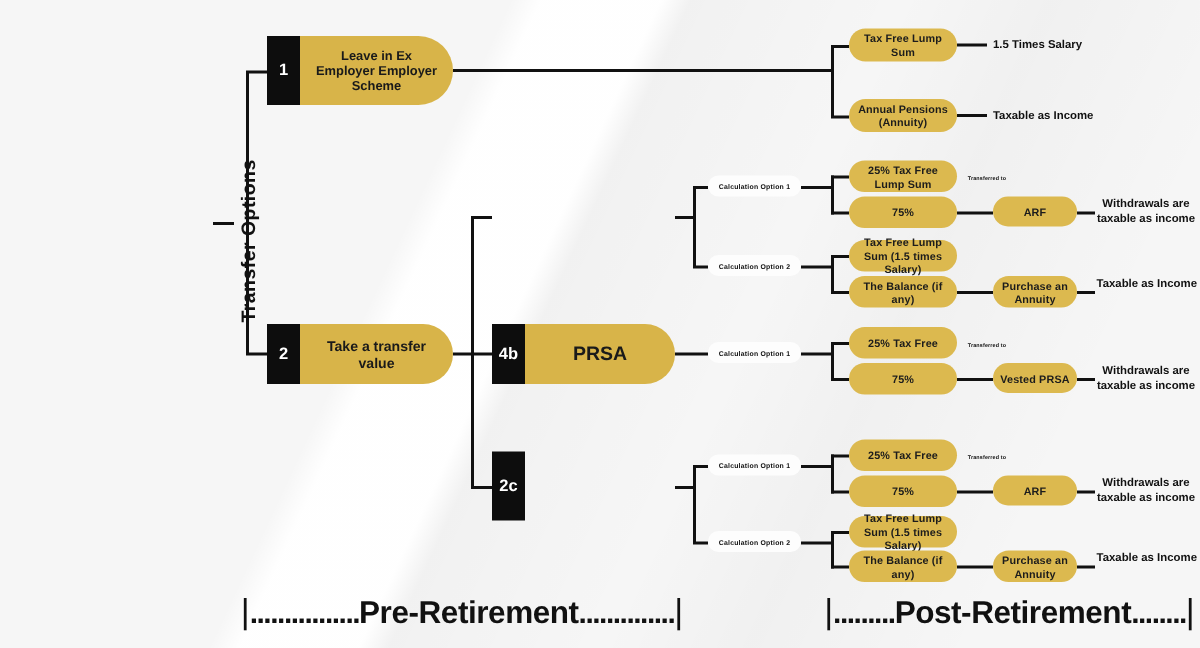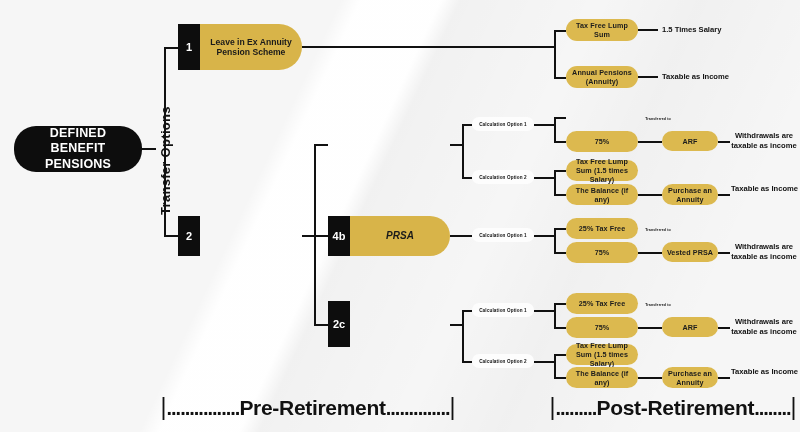--- a/index.html
+++ b/index.html
@@ -85,37 +85,34 @@
   }
   .phase .bar{font-size:23px;font-weight:400;line-height:1;}
   .phase .dots{font-size:20px;font-weight:bold;letter-spacing:-1px;line-height:1;}
   .phase .ttl{font-size:21px;font-weight:bold;line-height:1;letter-spacing:-.3px;}
 </style>
 </head>
 <body>
 
 <div id="canvas">
 
-  <div class="node root" style="left:14px;top:126px;width:128px;height:46px;">
-    <span>DEFINED BENEFIT PENSIONS</span>
-  </div>
 
   <div class="ln h" style="left:142px;top:148px;width:14px;"></div>
 
   <div class="vlabel" style="left:158px;top:215px;">
     <span>Transfer Options</span>
   </div>
 
   <div class="ln v" style="left:164px;top:48px;height:188px;"></div>
   <div class="ln h" style="left:164px;top:47px;width:14px;"></div>
   <div class="ln h" style="left:164px;top:235px;width:14px;"></div>
 
   <div class="mainrow" style="left:178px;top:24px;height:46px;width:124px;">
     <div class="numtab">1</div>
-    <div class="goldpill" style="flex:1;font-size:8.6px;">Leave in Ex Annuity Pension Scheme</div>
+    <div class="goldpill" style="flex:1;font-size:8.6px;">Leave in Ex Employer Employer Scheme</div>
   </div>
 
   <div class="ln h" style="left:302px;top:46px;width:252px;"></div>
   <div class="ln v" style="left:554px;top:30px;height:48px;"></div>
   <div class="ln h" style="left:554px;top:30px;width:12px;"></div>
   <div class="ln h" style="left:554px;top:77px;width:12px;"></div>
 
   <div class="node chip" style="left:566px;top:66px;width:72px;height:22px;">
     <span>Annual Pensions (Annuity)</span>
   </div>
@@ -126,20 +123,21 @@
   <div class="ln h" style="left:638px;top:76px;width:20px;"></div>
   <div class="node outcome" style="left:662px;top:19px;width:80px;height:22px;">
     <span>1.5 Times Salary</span>
   </div>
   <div class="node outcome" style="left:662px;top:66px;width:80px;height:22px;">
     <span>Taxable as Income</span>
   </div>
 
   <div class="mainrow" style="left:178px;top:216px;height:40px;width:124px;">
     <div class="numtab">2</div>
+    <div class="goldpill" style="flex:1;font-size:9.4px;">Take a transfer value</div>
   </div>
 
   <div class="ln h" style="left:302px;top:235px;width:14px;"></div>
   <div class="ln v" style="left:314px;top:144px;height:181px;"></div>
   <div class="ln h" style="left:314px;top:144px;width:14px;"></div>
   <div class="ln h" style="left:314px;top:235px;width:14px;"></div>
   <div class="ln h" style="left:314px;top:324px;width:14px;"></div>
 
   <div class="ln h" style="left:450px;top:144px;width:12px;"></div>
   <div class="ln v" style="left:462px;top:124px;height:54px;"></div>
@@ -154,20 +152,23 @@
   </div>
   <div class="ln h" style="left:534px;top:124px;width:20px;"></div>
   <div class="ln h" style="left:534px;top:177px;width:20px;"></div>
   <div class="ln v" style="left:554px;top:117px;height:26px;"></div>
   <div class="ln v" style="left:554px;top:170px;height:26px;"></div>
   <div class="ln h" style="left:554px;top:117px;width:12px;"></div>
   <div class="ln h" style="left:554px;top:141px;width:12px;"></div>
   <div class="ln h" style="left:554px;top:170px;width:12px;"></div>
   <div class="ln h" style="left:554px;top:194px;width:12px;"></div>
 
+  <div class="node chip" style="left:566px;top:107px;width:72px;height:21px;">
+    <span>25% Tax Free Lump Sum</span>
+  </div>
   <div class="node chip" style="left:566px;top:131px;width:72px;height:21px;">
     <span>75%</span>
   </div>
   <div class="node tinylabel" style="left:638px;top:114px;width:40px;height:10px;">
     <span>Transferred to</span>
   </div>
   <div class="ln h" style="left:638px;top:141px;width:24px;"></div>
   <div class="node chip" style="left:662px;top:131px;width:56px;height:20px;">
     <span>ARF</span>
   </div>
@@ -186,21 +187,21 @@
   <div class="node chip" style="left:662px;top:184px;width:56px;height:21px;">
     <span>Purchase an Annuity</span>
   </div>
   <div class="ln h" style="left:718px;top:194px;width:12px;"></div>
   <div class="node outcome ctr" style="left:730px;top:175px;width:68px;height:28px;">
     <span>Taxable as Income</span>
   </div>
 
   <div class="mainrow" style="left:328px;top:216px;height:40px;width:122px;">
     <div class="numtab">4b</div>
-    <div class="goldpill" style="flex:1;font-size:10px;font-style:italic;">PRSA</div>
+    <div class="goldpill" style="flex:1;font-size:13px;">PRSA</div>
   </div>
   <div class="ln h" style="left:450px;top:235px;width:22px;"></div>
   <div class="node optlabel" style="left:472px;top:228px;width:62px;height:14px;">
     <span>Calculation Option 1</span>
   </div>
   <div class="ln h" style="left:534px;top:235px;width:20px;"></div>
   <div class="ln v" style="left:554px;top:228px;height:26px;"></div>
   <div class="ln h" style="left:554px;top:228px;width:12px;"></div>
   <div class="ln h" style="left:554px;top:252px;width:12px;"></div>
 

